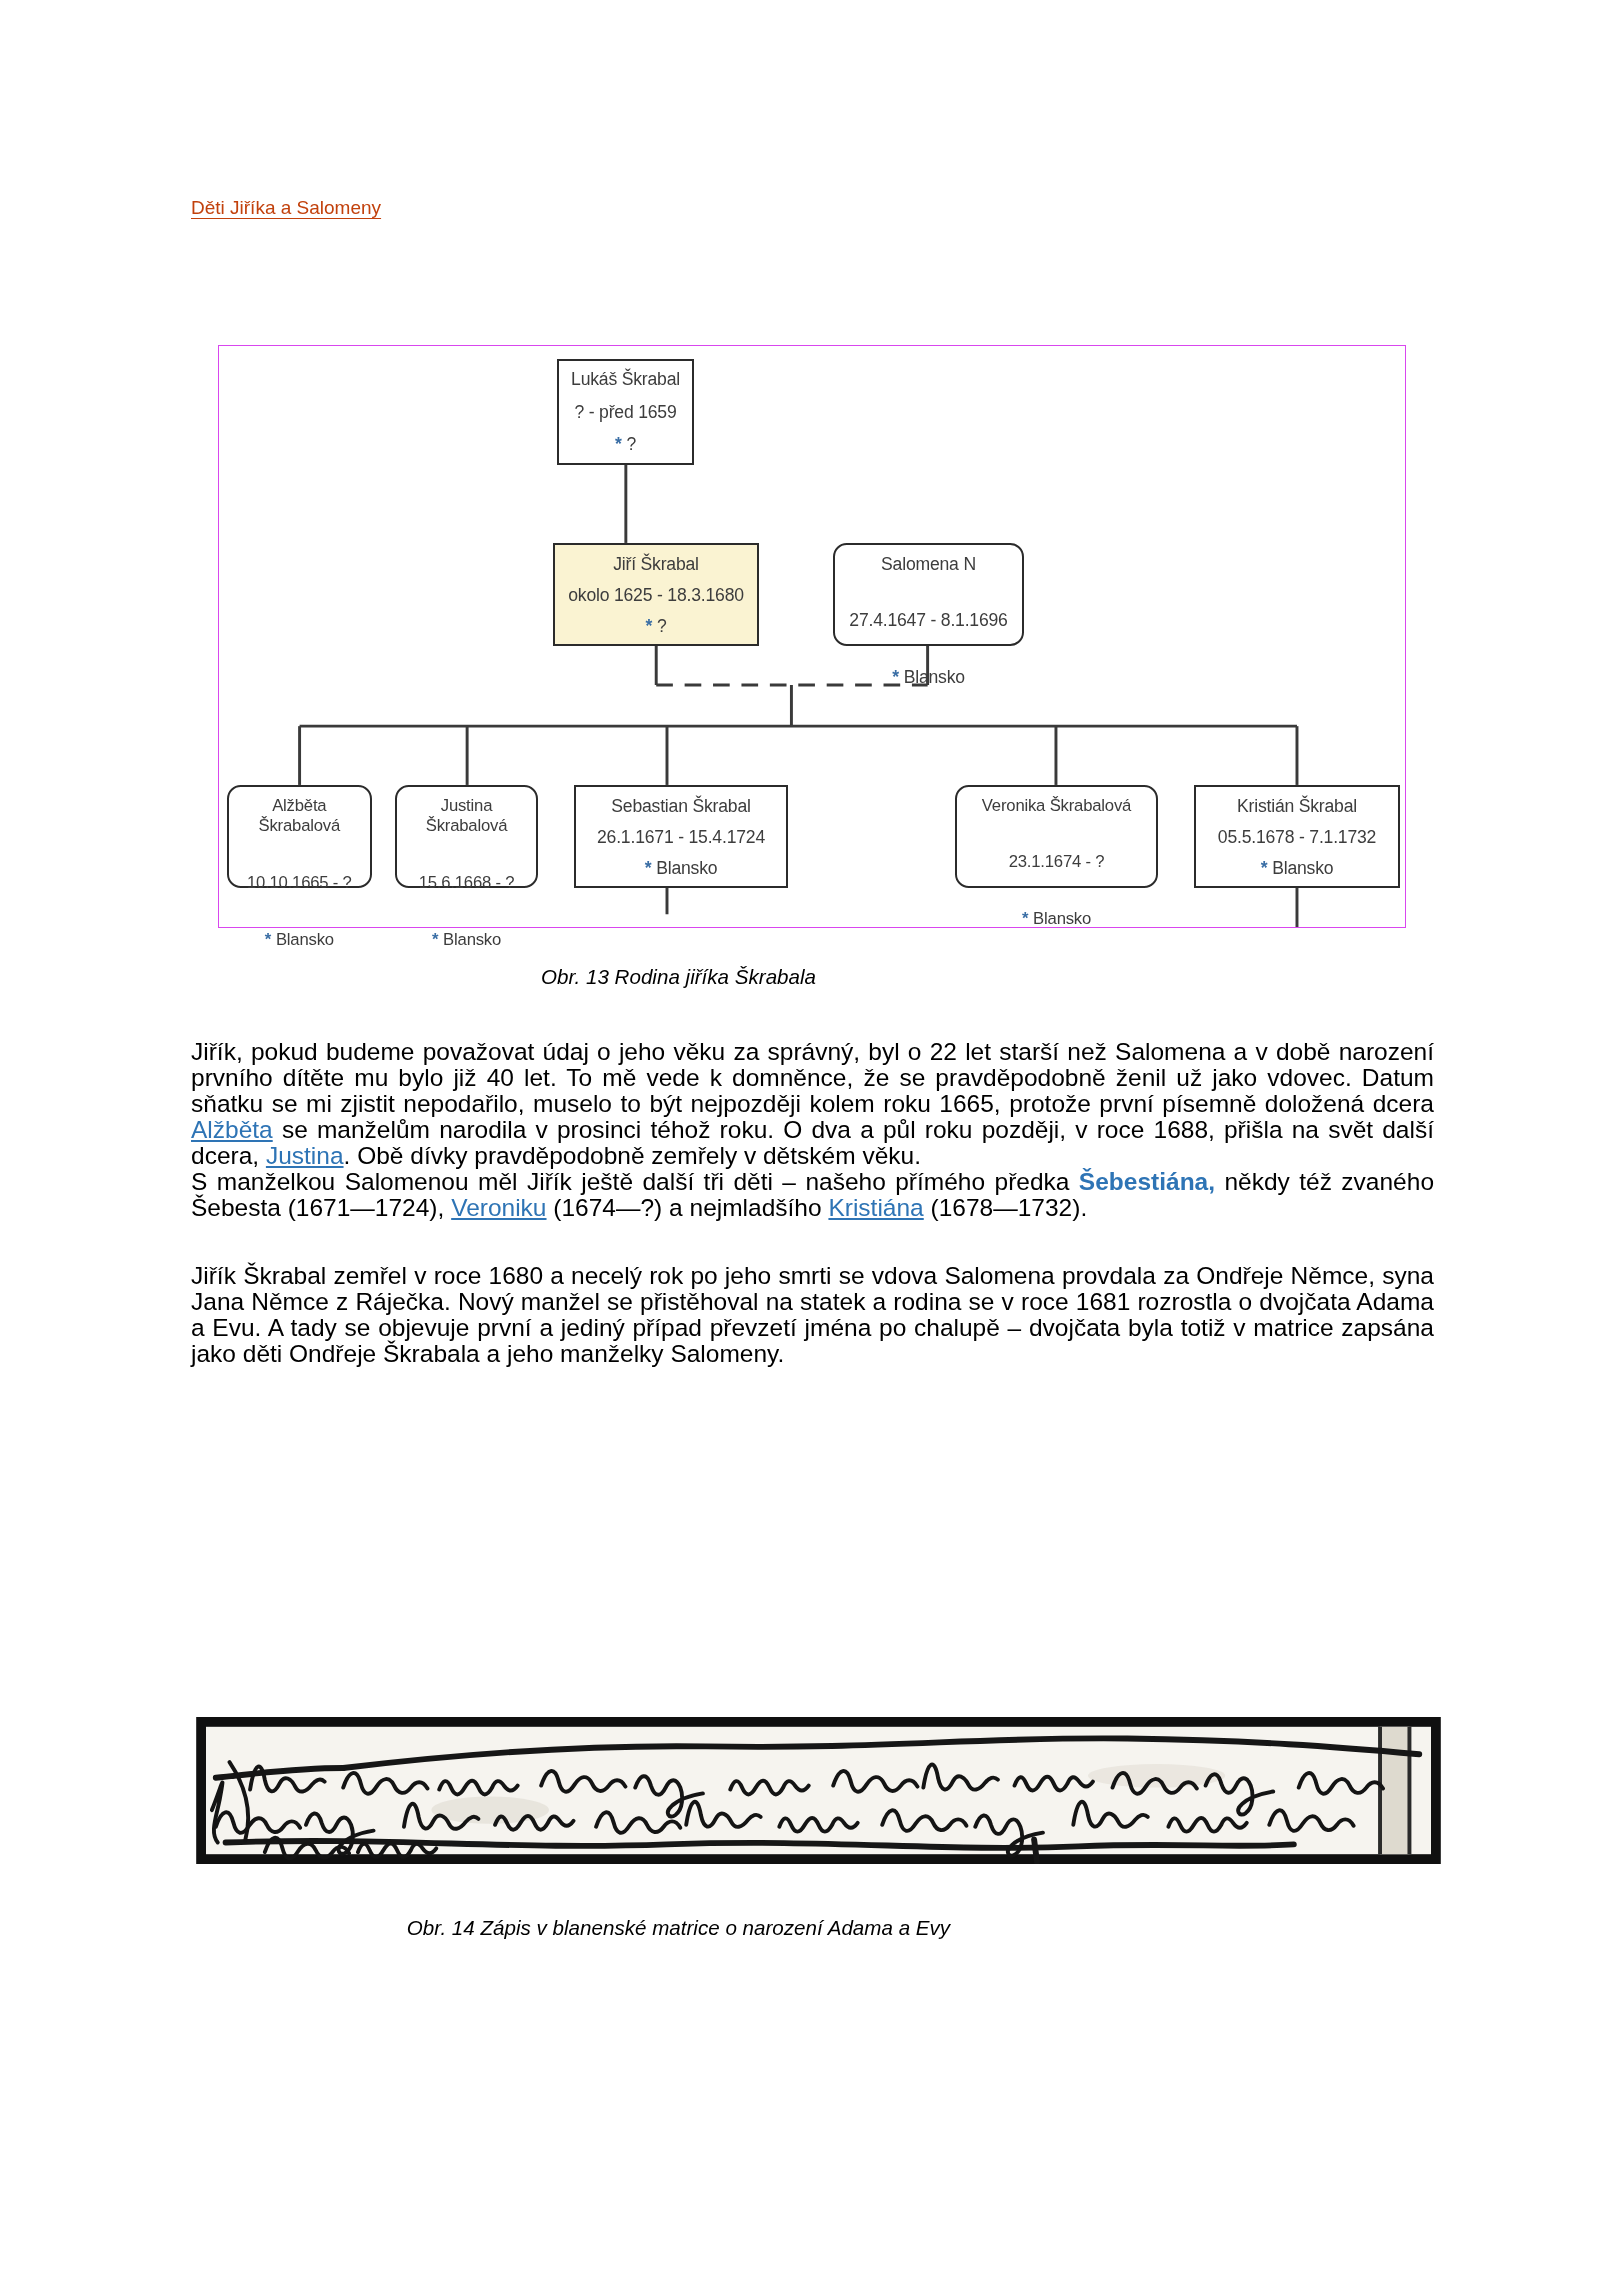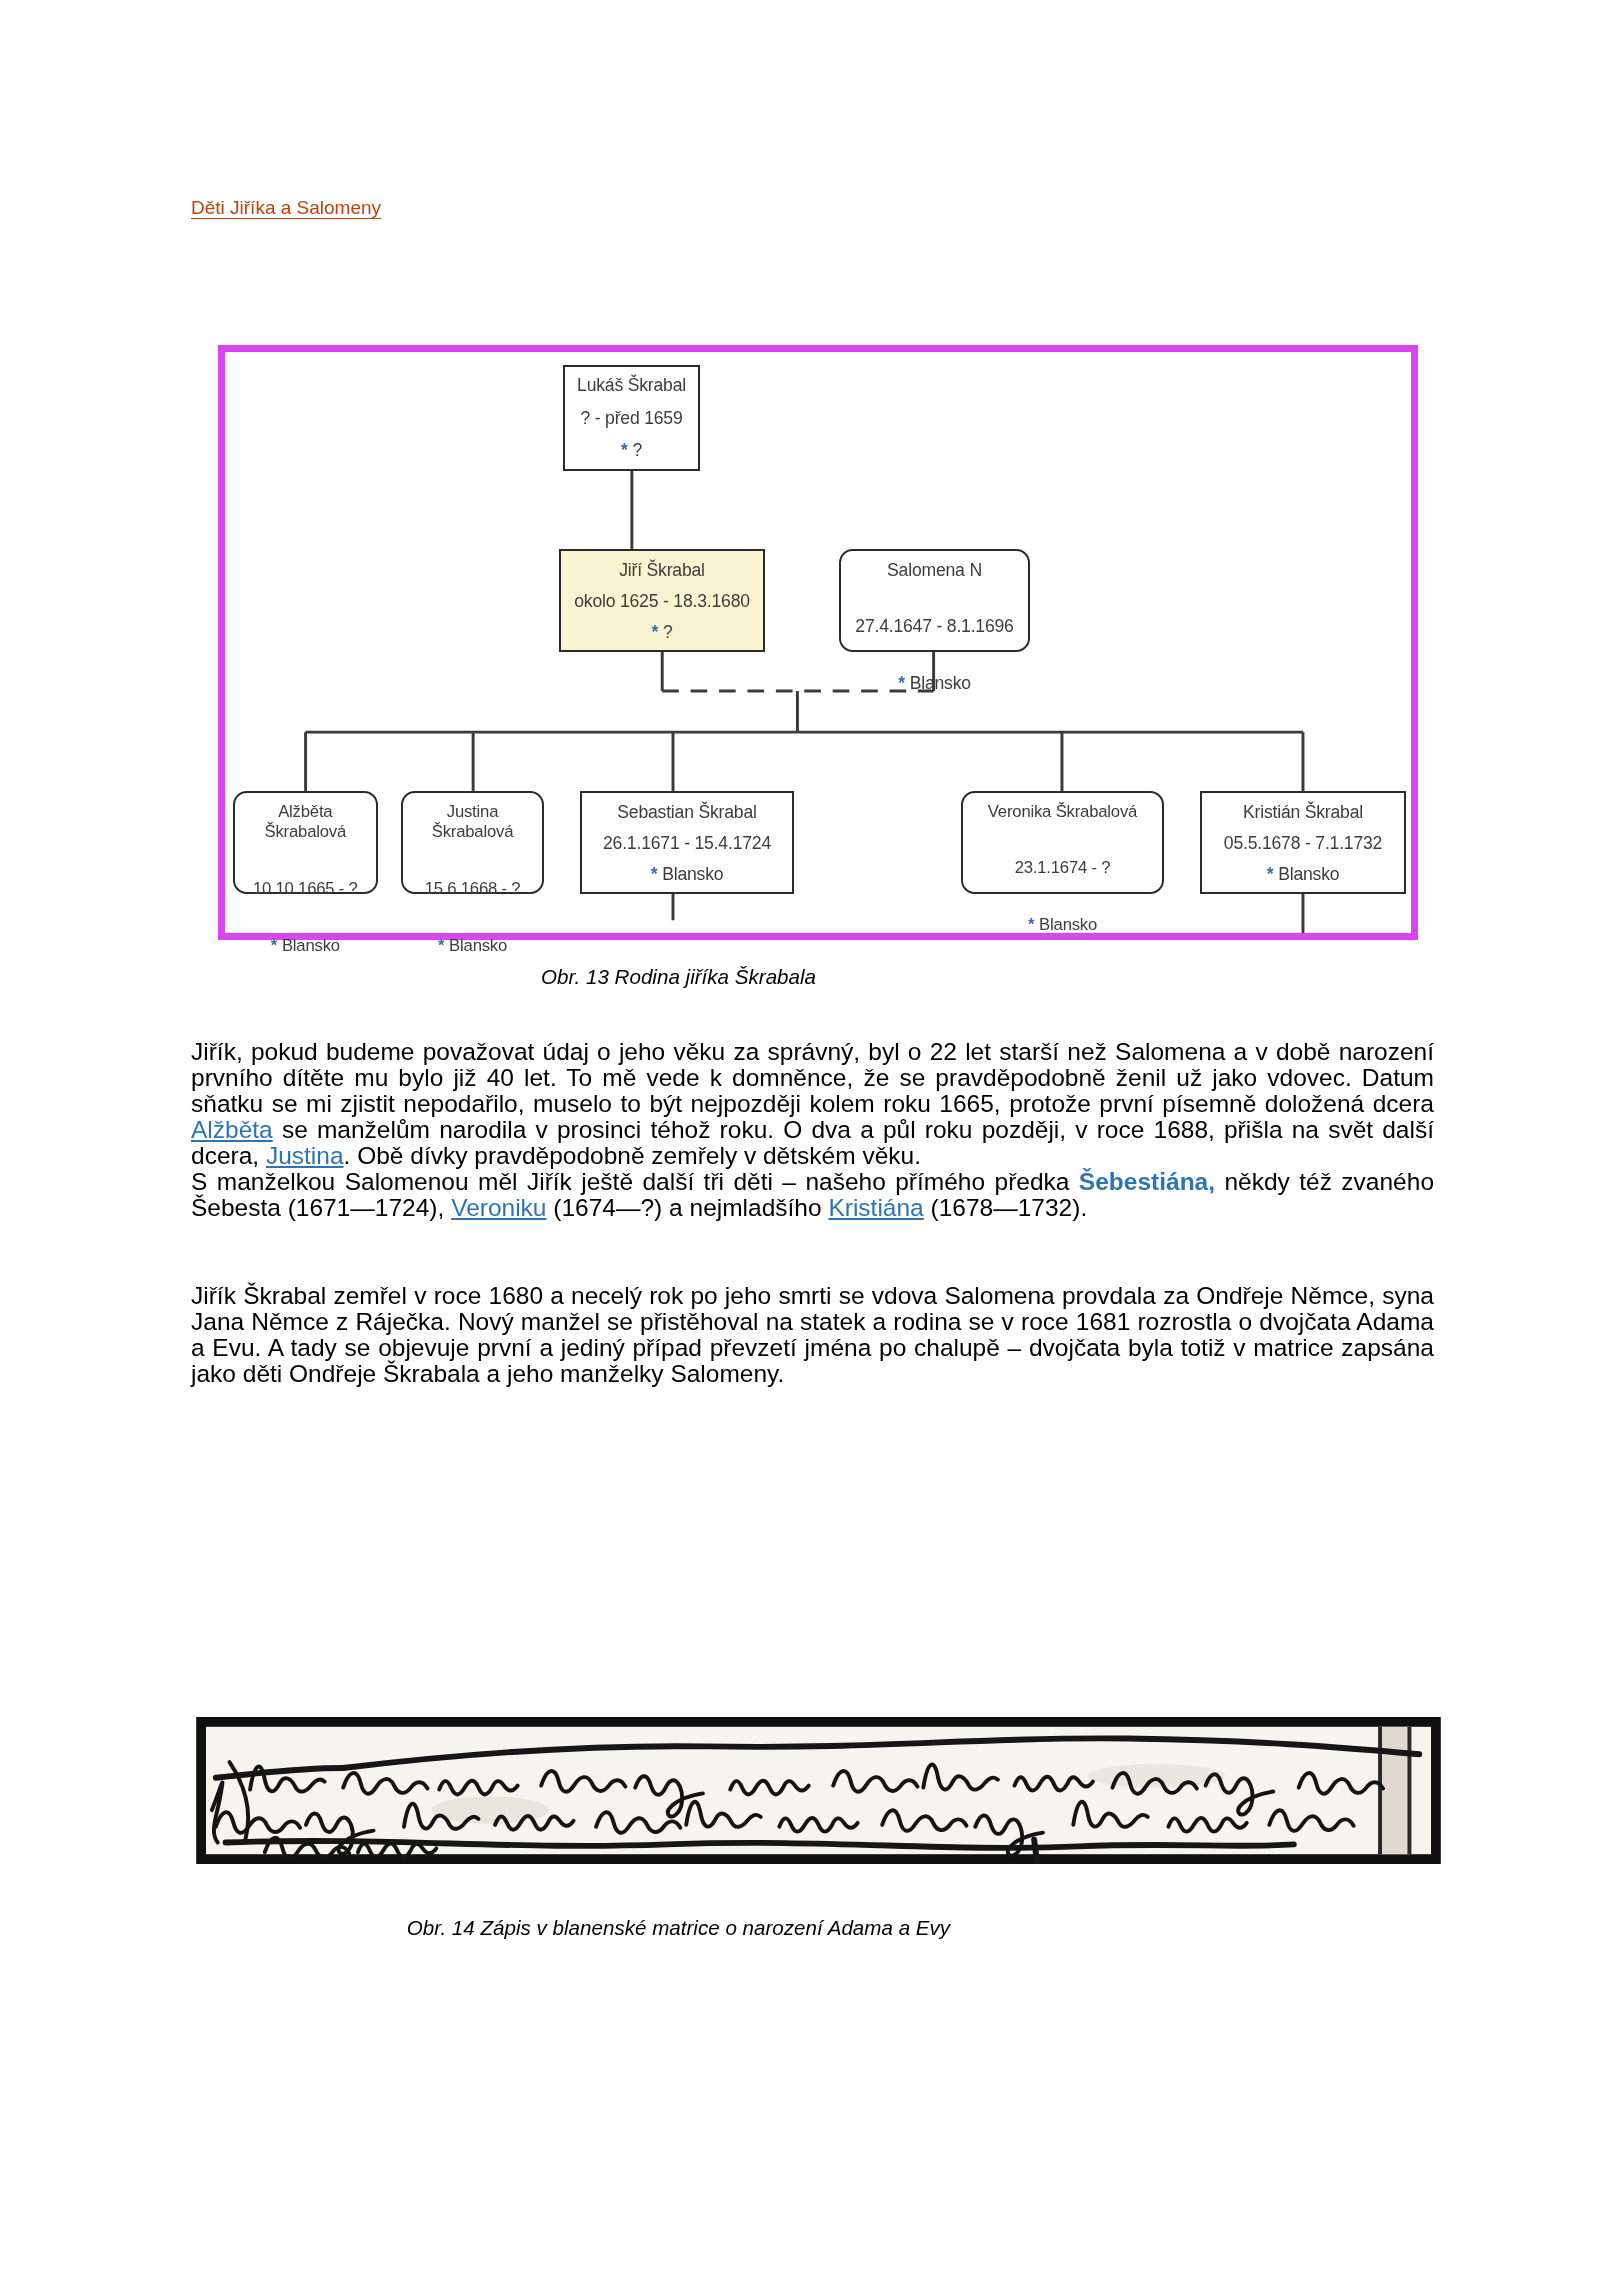--- a/index.html
+++ b/index.html
@@ -9,21 +9,21 @@
   }
   
   .doc-heading{
     position:absolute;left:191px;top:190px;
     font-size:19px;line-height:35px;color:#c2410c;
     text-decoration:underline;text-underline-offset:3.9px;cursor:pointer;
   }
   
   .fig-tree{
     position:absolute;left:218px;top:345px;width:1186px;height:581px;
-    border:7px solid #d946ef;background:#fff;
+    border:1px solid #d946ef;background:#fff;
   }
   .fig-tree svg.connectors{position:absolute;left:0;top:0;width:1186px;height:581px;}
   .tbox{
     position:absolute;height:103px;box-sizing:border-box;
     border:2px solid #2b2b2b;background:#fff;
     display:flex;flex-direction:column;justify-content:space-between;
     padding:8.8px 2px 7.8px 2px;text-align:center;
     font-size:17.6px;line-height:20.6px;color:#3d3d3d;letter-spacing:-0.2px;
   }
   .tbox.rounded{border-radius:13.7px;gap:36px;}
@@ -33,21 +33,21 @@
   .fig-caption{
     position:absolute;left:0;width:1357px;text-align:center;
     font-size:20.6px;font-style:italic;color:#000;
   }
   
   .bodytext{
     position:absolute;left:191px;top:1039px;width:1243px;
     font-size:24.5px;line-height:26px;text-align:justify;
   }
   .bodytext p{margin:0;}
-  .bodytext p.spaced{margin-top:62px;}
+  .bodytext p.spaced{margin-top:42px;}
   a.doclink{color:#2E74B5;text-decoration:underline;cursor:pointer;}
   .blue-bold{color:#2E74B5;font-weight:bold;}
   
   .fig-scan{position:absolute;left:196px;top:1717px;width:1245px;height:147px;}
   .fig-scan svg{display:block;width:1245px;height:147px;}
 </style>
 </head>
 <body>
 
 <a class="doc-heading">Děti Jiříka a Salomeny</a>

